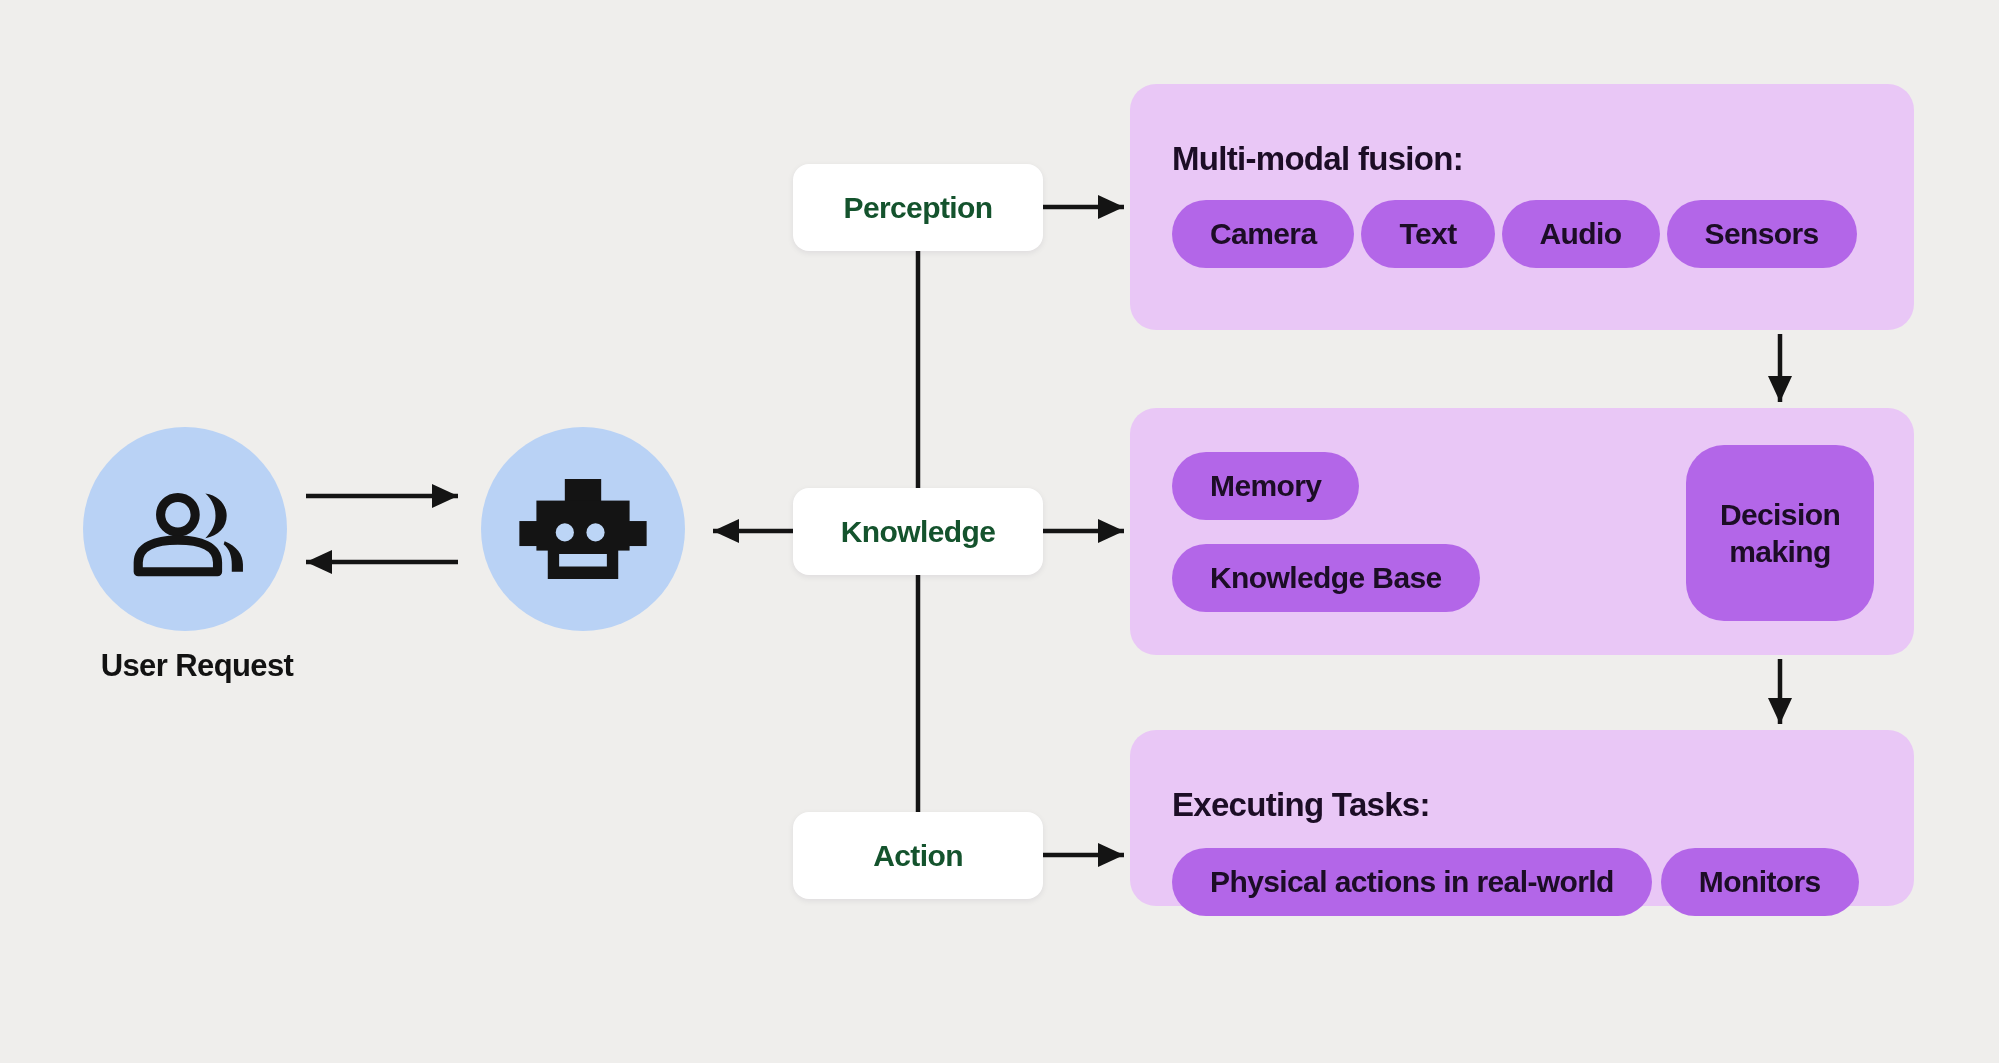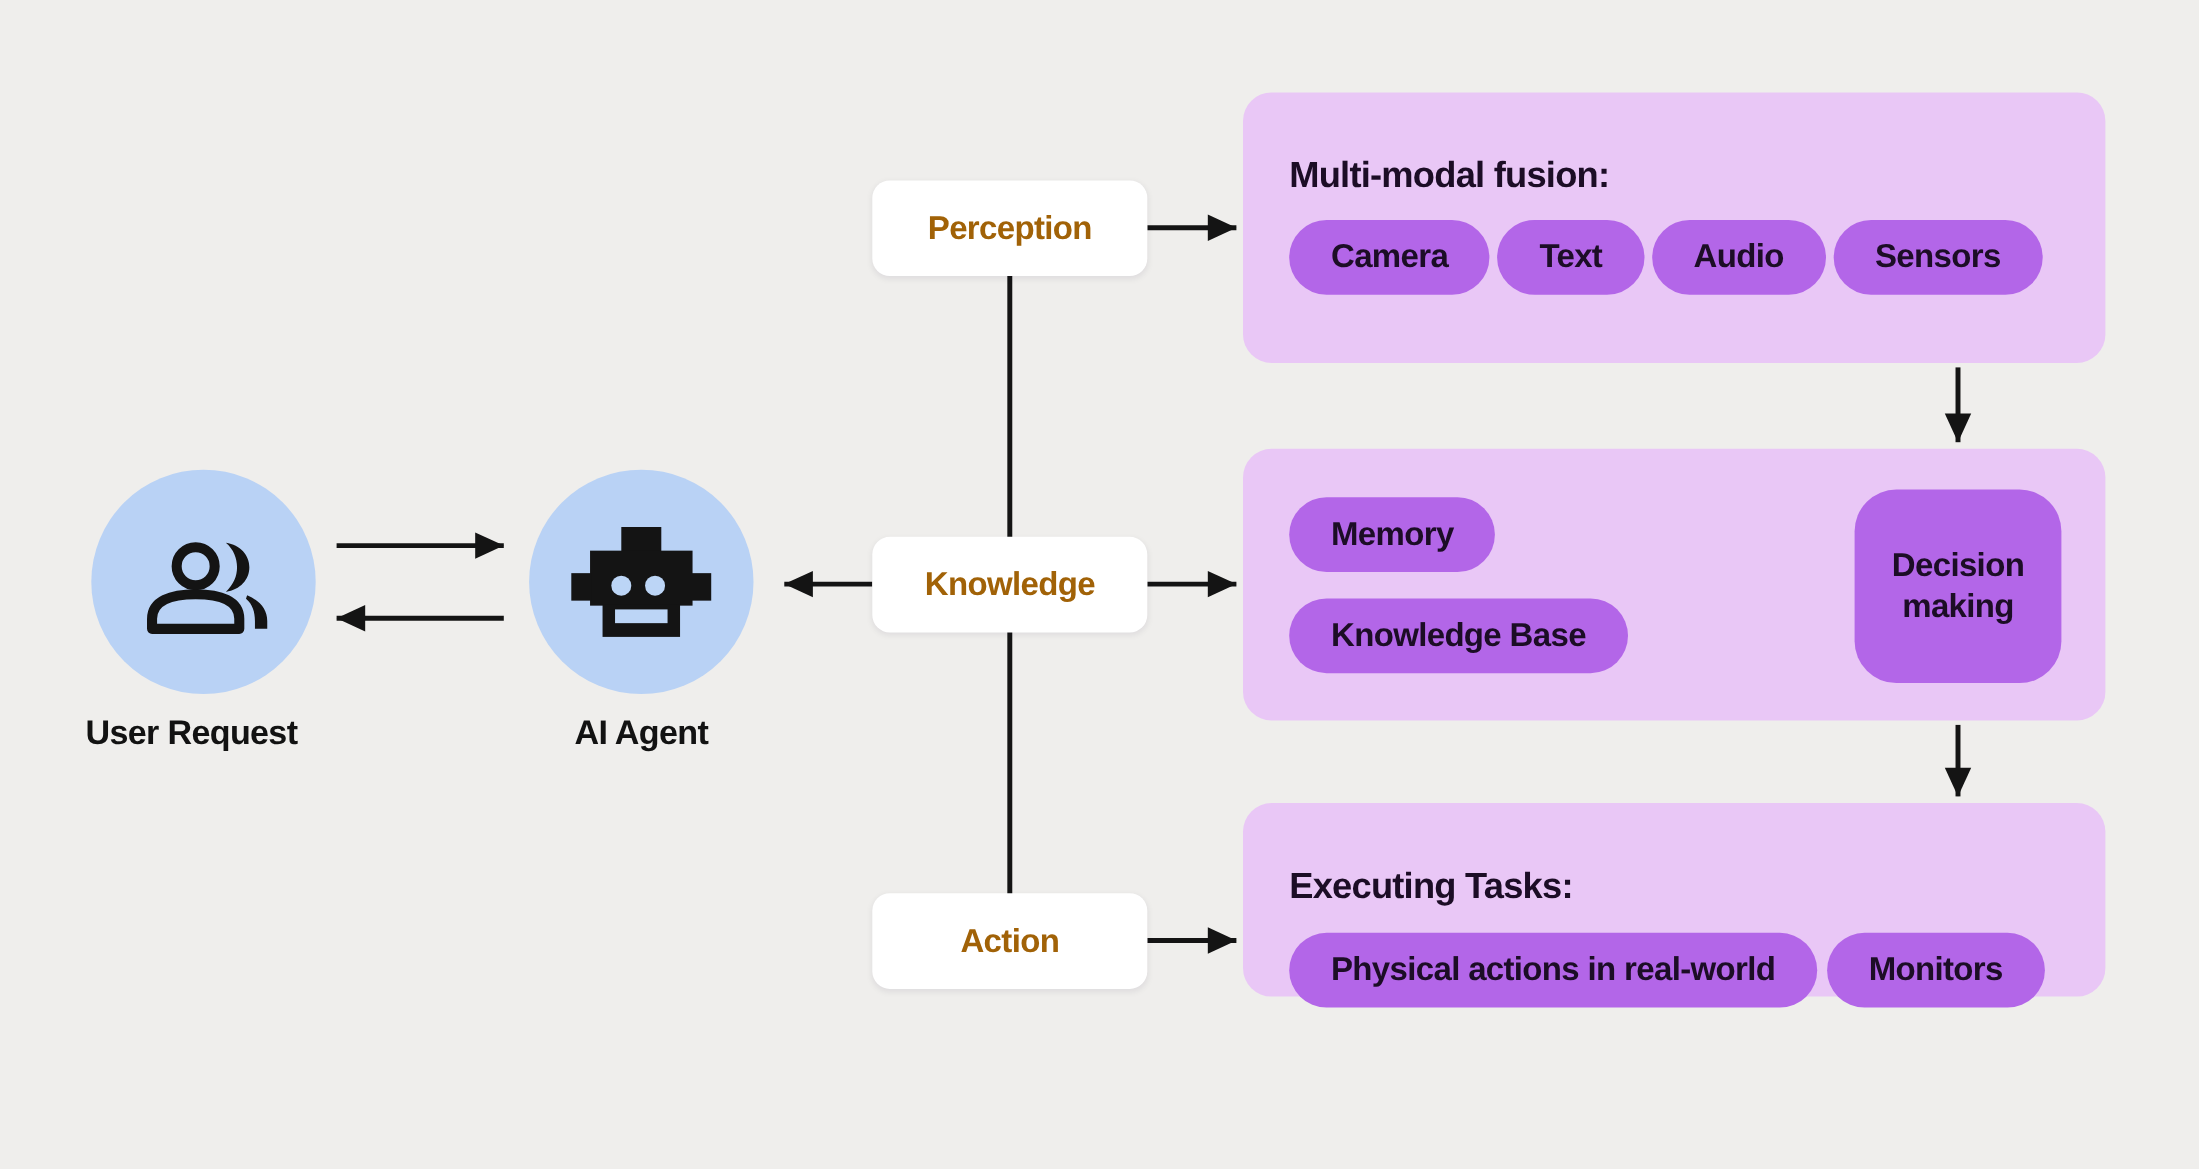--- a/index.html
+++ b/index.html
@@ -14,26 +14,26 @@
   .wires{position:absolute;left:0;top:0;width:1999px;height:1063px}
   .wires line{stroke:var(--line);stroke-width:4.5px}
   .wires .ah{fill:var(--line)}
 
   .circle{position:absolute;width:204px;height:204px;border-radius:50%;
           background:var(--circle);display:flex;align-items:center;justify-content:center}
   .circle.user{left:83px;top:427px}
   .circle.agent{left:481px;top:427px}
   .actor-label{position:absolute;width:320px;top:648px;text-align:center;
                font-weight:700;font-size:31px;letter-spacing:-0.6px;color:#121212}
-  .actor-label.user{left:14px}
+  .actor-label.user{left:37px}
   .actor-label.agent{left:423px}
 
   .stage{position:absolute;left:793px;width:250px;height:87px;background:var(--box);
          border-radius:16px;display:flex;align-items:center;justify-content:center;
-         font-weight:700;font-size:30px;letter-spacing:-0.6px;color:#a16207;
+         font-weight:700;font-size:30px;letter-spacing:-0.6px;color:#14532d;
          box-shadow:0 2px 6px rgba(30,15,45,.08)}
   .stage.perception{top:164px}
   .stage.cognition{top:488px}
   .stage.action{top:812px}
 
   .panel{position:absolute;left:1130px;width:784px;background:var(--panel);border-radius:26px}
   .panel.p1{top:84px;height:246px}
   .panel.p2{top:408px;height:247px}
   .panel.p3{top:730px;height:176px}
 
@@ -98,21 +98,20 @@
         <rect x="15" y="19" width="82" height="44"></rect>
         <rect x="0" y="37" width="16" height="22"></rect>
         <rect x="96" y="37" width="16" height="22"></rect>
         <rect x="25" y="62" width="62" height="26"></rect>
       </g>
       <circle cx="40" cy="47" r="8" fill="#bcd5f6"></circle>
       <circle cx="67" cy="47" r="8" fill="#bcd5f6"></circle>
       <rect x="35" y="66" width="42" height="11" fill="#bcd5f6"></rect>
     </svg>
   </div>
-  <div class="actor-label agent">AI Agent</div>
 
   <div class="stage perception">
     <span>Perception</span>
   </div>
   <div class="stage cognition">
     <span>Knowledge</span>
   </div>
   <div class="stage action">
     <span>Action</span>
   </div>

